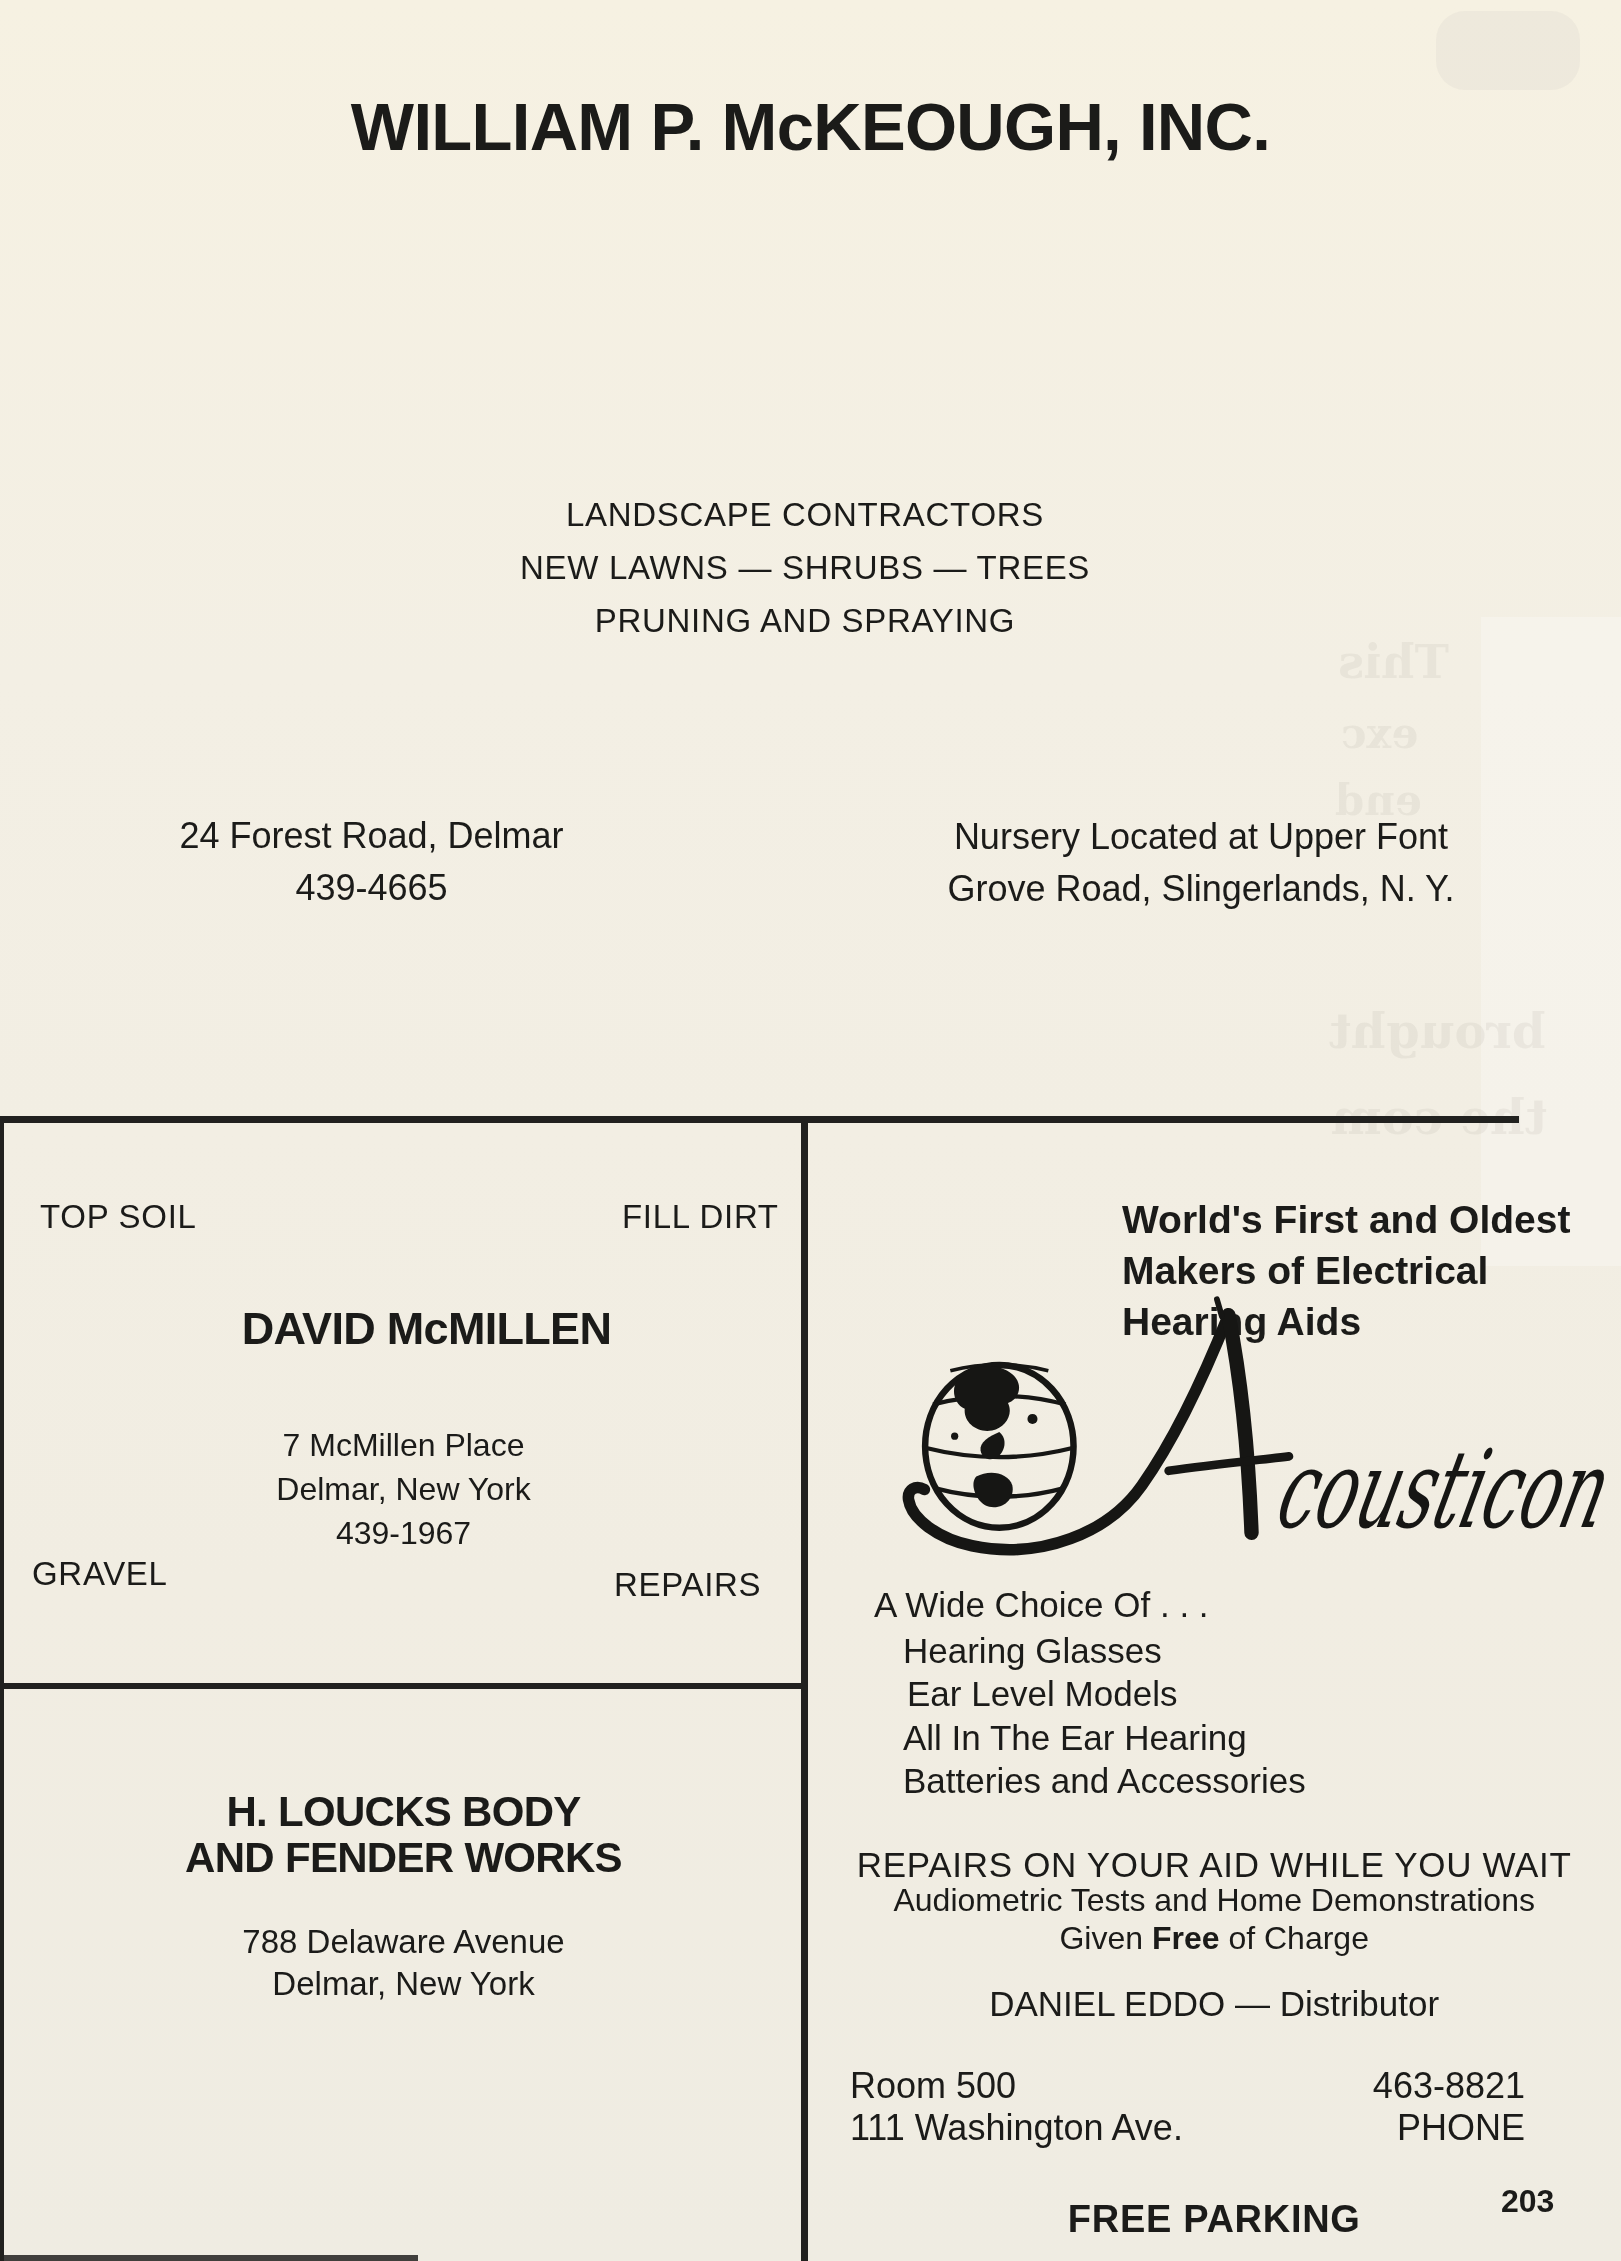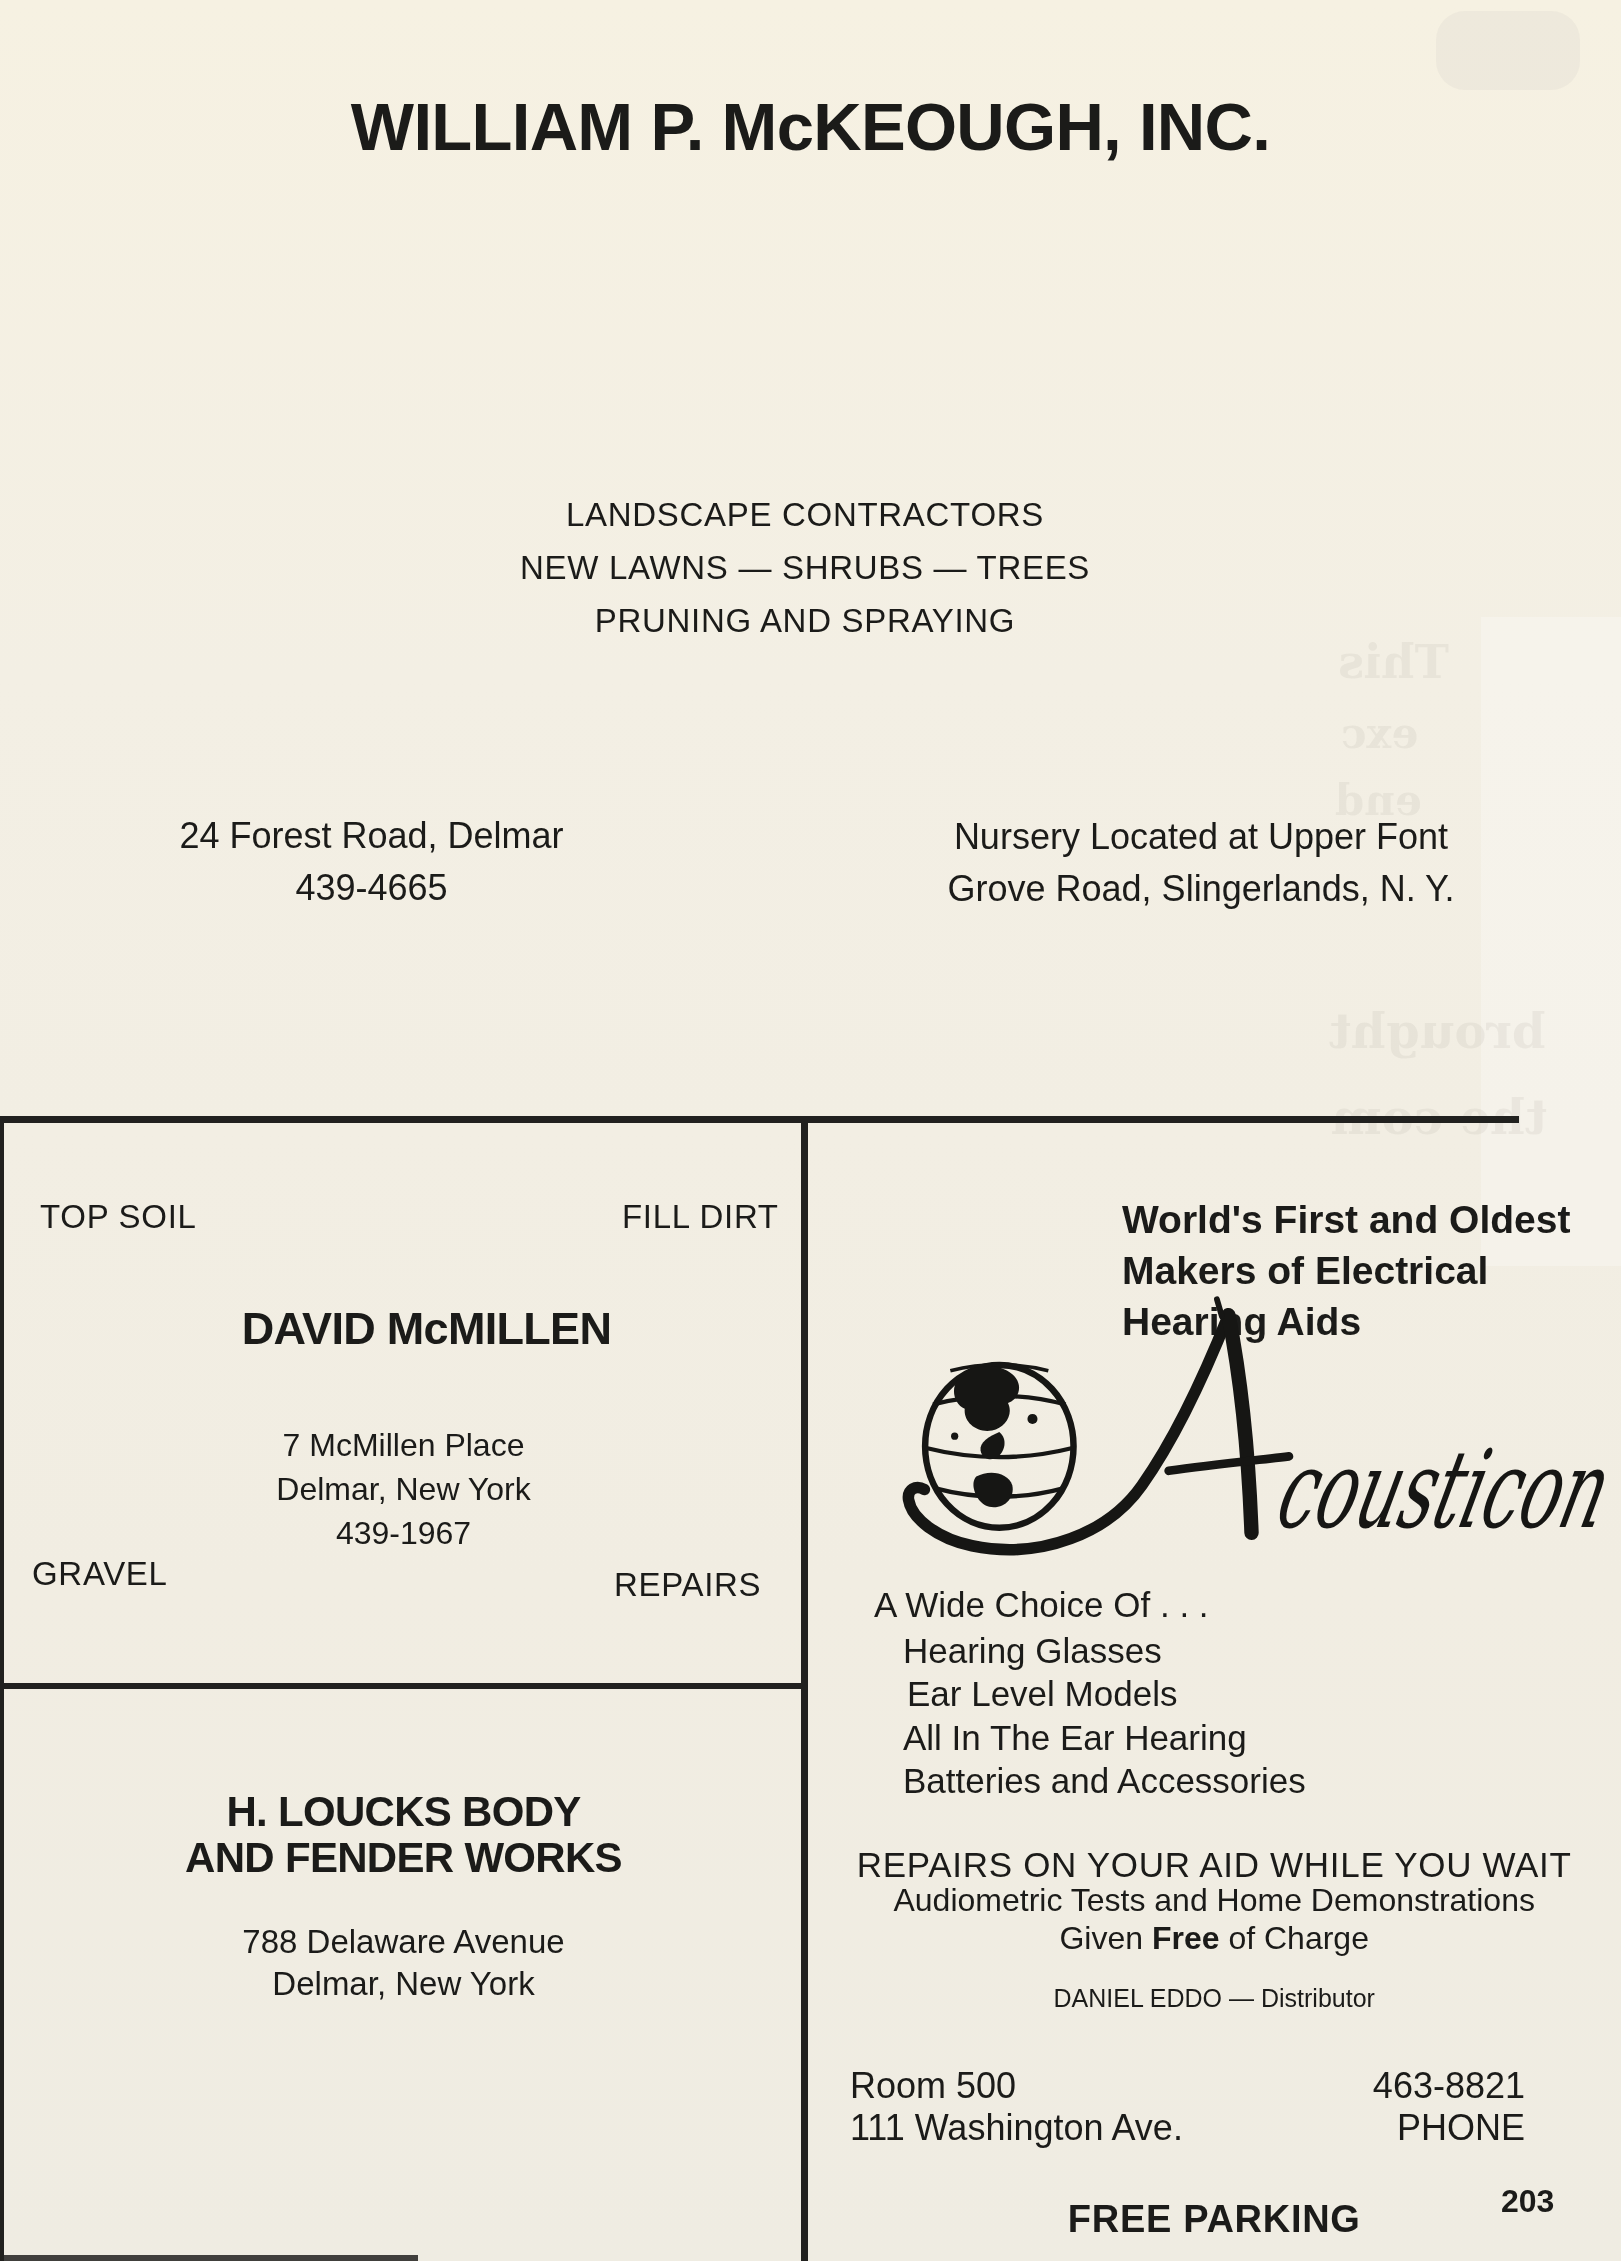--- a/index.html
+++ b/index.html
@@ -32,21 +32,21 @@
   .loucks-name{left:0;top:1789px;width:807px;text-align:center;font-size:42px;font-weight:bold;line-height:46px;letter-spacing:-0.7px;}
   .loucks-addr{left:0;top:1921px;width:807px;text-align:center;font-size:33px;line-height:42px;}
   
   .tagline{left:1123px;top:1157px;font-size:39px;font-weight:bold;line-height:51px;}
   .logo-svg{left:891px;top:1295px;width:685px;height:281px;overflow:visible;}
   .choices-header{left:860px;top:1584px;font-size:35px;margin-left:14px;}
   .choice{font-size:35px;}
   .repairs{left:808px;top:1844px;width:813px;text-align:center;font-size:35px;letter-spacing:0.7px;}
   .audiometric{left:808px;top:1882px;width:813px;text-align:center;font-size:32px;}
   .given{left:808px;top:1919px;width:813px;text-align:center;font-size:32px;}
-  .distributor{left:808px;top:1984px;width:813px;text-align:center;font-size:25px;}
+  .distributor{left:808px;top:1984px;width:813px;text-align:center;font-size:35px;}
   .room-block{left:850px;top:2065px;font-size:36px;line-height:42px;}
   .phone-block{left:1299px;top:2065px;width:227px;text-align:right;font-size:36px;line-height:42px;}
   .free-parking{left:808px;top:2198px;width:813px;text-align:center;font-size:38px;font-weight:bold;letter-spacing:0.7px;}
   .page-number{left:1501px;top:2183px;font-size:32px;font-weight:600;}
   
   .ghost{color:#6f6b60;font-family:"DejaVu Serif", serif;font-weight:bold;transform:scaleX(-1);opacity:.08;}
   .bleed-rect{left:1481px;top:617px;width:141px;height:649px;background:rgba(248,246,240,.55);}
   .bleed-blob{left:1436px;top:10.8px;width:144px;height:79px;background:rgba(205,202,194,.18);border-radius:29px;}
 </style>
 </head>

